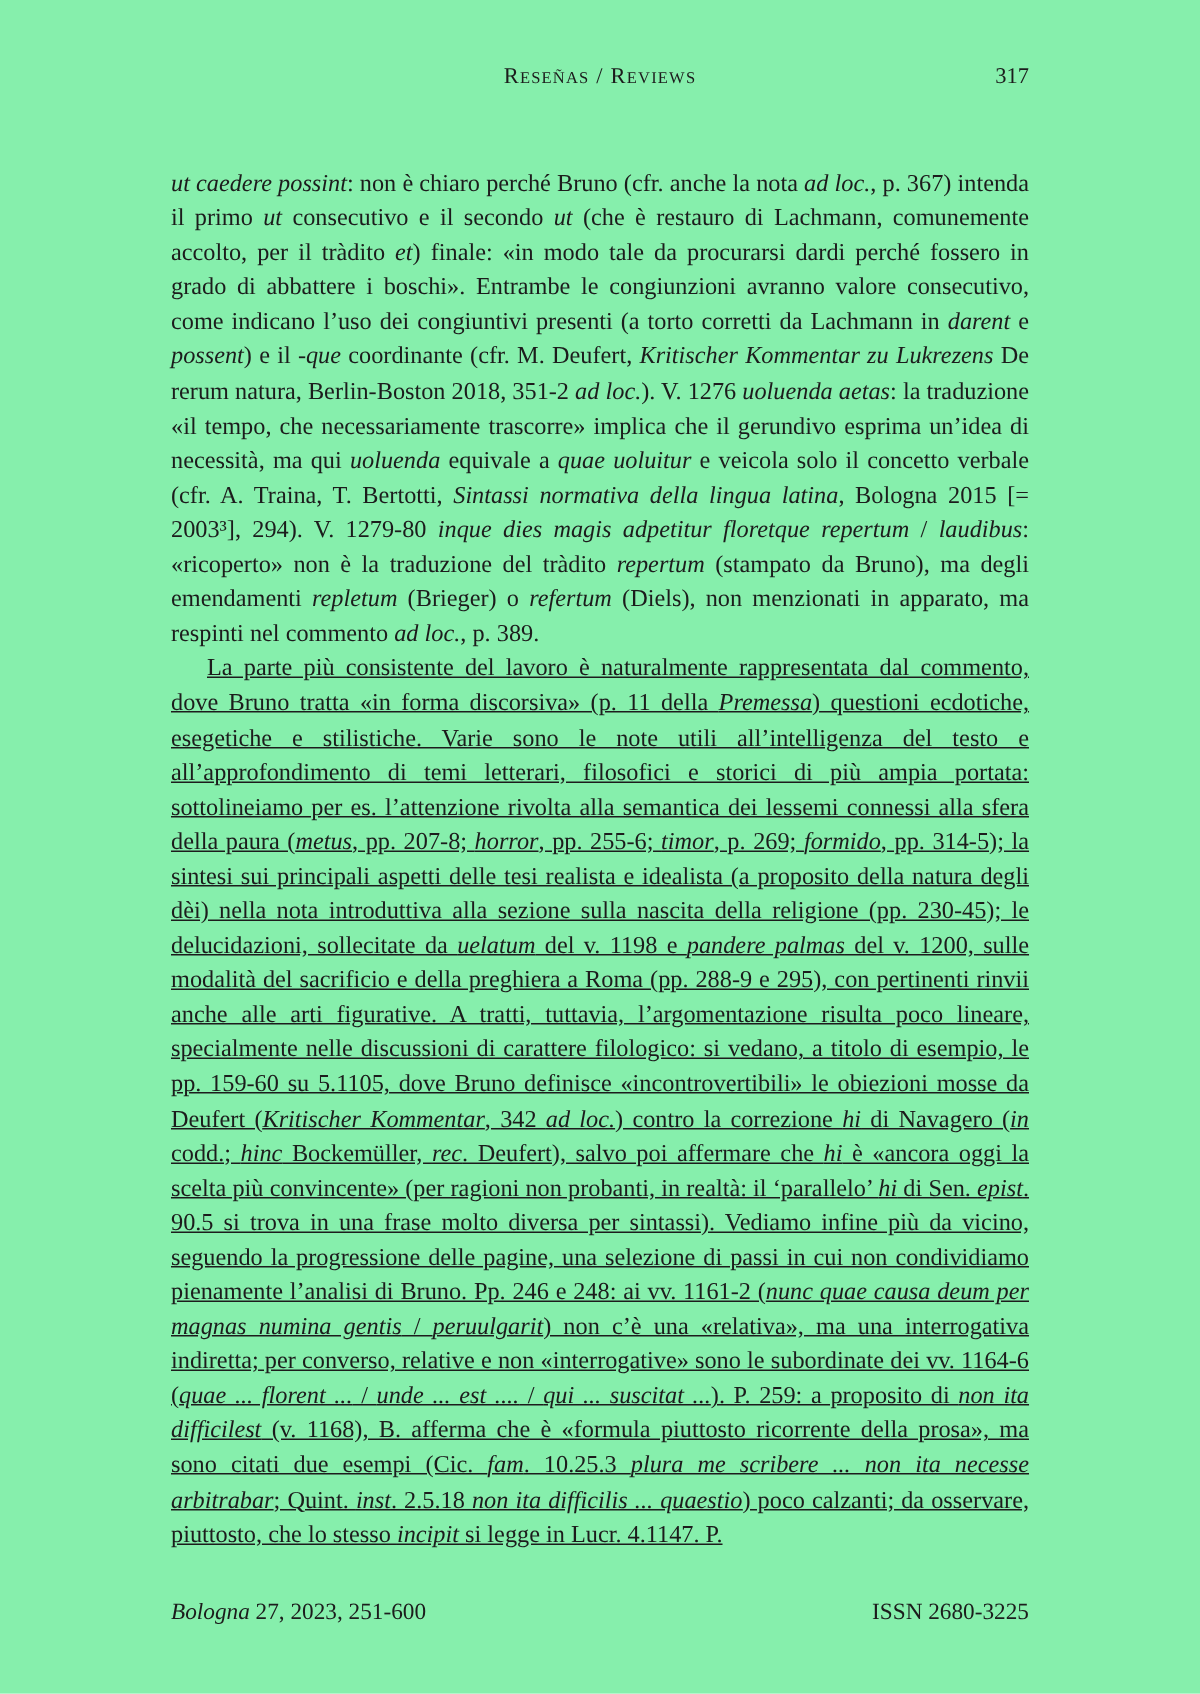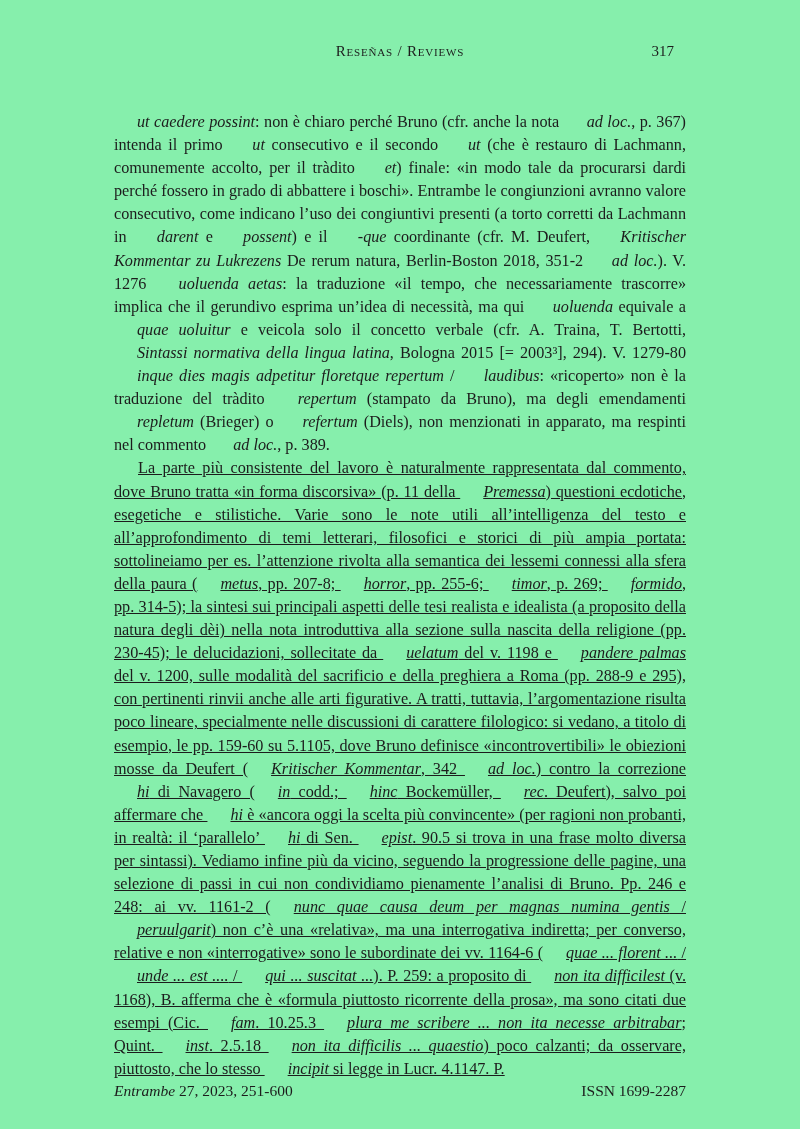--- a/index.html
+++ b/index.html
@@ -26,34 +26,34 @@
     font-size: 15px;
     line-height: 19px;
     height: 19px;
   }
   .running-title {
     font-variant: small-caps;
     letter-spacing: 0.8px;
   }
   .page-number {
     position: absolute;
-    right: 12px;
+    right: 0;
     top: 0;
     text-align: center;
   }
   main.body-text {
     margin-top: 50px;
     flex: 1 1 auto;
     font-size: 16.2px;
     line-height: 23.1px;
     text-align: justify;
   }
   p.para { text-align: justify; }
   p.para.indent { text-indent: 24px; text-decoration: underline; }
-  p.para i { font-style: italic; margin-left: 23px; }
+  p.para i { font-style: italic; }
   footer.page-footer {
     display: flex;
     justify-content: space-between;
     font-size: 15.5px;
     line-height: 20px;
   }
   .journal-citation i { font-style: italic; }
 </style>
 </head>
 <body>
@@ -65,18 +65,18 @@
     <span class="page-number">317</span>
   </header>
 
   <main class="body-text">
       <p class="para"><i>ut caedere possint</i><span>: non è chiaro perché Bruno (cfr. anche la nota </span><i>ad loc.</i><span>, p. 367) intenda il primo </span><i>ut</i><span> consecutivo e il secondo </span><i>ut</i><span> (che è restauro di Lachmann, comunemente accolto, per il tràdito </span><i>et</i><span>) finale: «in modo tale da procurarsi dardi perché fossero in grado di abbattere i boschi». Entrambe le congiunzioni avranno valore consecutivo, come indicano l’uso dei congiuntivi presenti (a torto corretti da Lachmann in </span><i>darent</i><span> e </span><i>possent</i><span>) e il </span><i>-que</i><span> coordinante (cfr. M. Deufert, </span><i>Kritischer Kommentar zu Lukrezens</i><span> De rerum natura, Berlin-Boston 2018, 351-2 </span><i>ad loc.</i><span>). V. 1276 </span><i>uoluenda aetas</i><span>: la traduzione «il tempo, che necessariamente trascorre» implica che il gerundivo esprima un’idea di necessità, ma qui </span><i>uoluenda</i><span> equivale a </span><i>quae uoluitur</i><span> e veicola solo il concetto verbale (cfr. A. Traina, T. Bertotti, </span><i>Sintassi normativa della lingua latina</i><span>, Bologna 2015 [= 2003³], 294). V. 1279-80 </span><i>inque dies magis adpetitur floretque repertum</i><span> / </span><i>laudibus</i><span>: «ricoperto» non è la traduzione del tràdito </span><i>repertum</i><span> (stampato da Bruno), ma degli emendamenti </span><i>repletum</i><span> (Brieger) o </span><i>refertum</i><span> (Diels), non menzionati in apparato, ma respinti nel commento </span><i>ad loc.</i><span>, p. 389.</span></p>
       <p class="para indent"><span>La parte più consistente del lavoro è naturalmente rappresentata dal commento, dove Bruno tratta «in forma discorsiva» (p. 11 della </span><i>Premessa</i><span>) questioni ecdotiche, esegetiche e stilistiche. Varie sono le note utili all’intelligenza del testo e all’approfondimento di temi letterari, filosofici e storici di più ampia portata: sottolineiamo per es. l’attenzione rivolta alla semantica dei lessemi connessi alla sfera della paura (</span><i>metus</i><span>, pp. 207-8; </span><i>horror</i><span>, pp. 255-6; </span><i>timor</i><span>, p. 269; </span><i>formido</i><span>, pp. 314-5); la sintesi sui principali aspetti delle tesi realista e idealista (a proposito della natura degli dèi) nella nota introduttiva alla sezione sulla nascita della religione (pp. 230-45); le delucidazioni, sollecitate da </span><i>uelatum</i><span> del v. 1198 e </span><i>pandere palmas</i><span> del v. 1200, sulle modalità del sacrificio e della preghiera a Roma (pp. 288-9 e 295), con pertinenti rinvii anche alle arti figurative. A tratti, tuttavia, l’argomentazione risulta poco lineare, specialmente nelle discussioni di carattere filologico: si vedano, a titolo di esempio, le pp. 159-60 su 5.1105, dove Bruno definisce «incontrovertibili» le obiezioni mosse da Deufert (</span><i>Kritischer Kommentar</i><span>, 342 </span><i>ad loc.</i><span>) contro la correzione </span><i>hi</i><span> di Navagero (</span><i>in</i><span> codd.; </span><i>hinc</i><span> Bockemüller, </span><i>rec</i><span>. Deufert), salvo poi affermare che </span><i>hi</i><span> è «ancora oggi la scelta più convincente» (per ragioni non probanti, in realtà: il ‘parallelo’ </span><i>hi</i><span> di Sen. </span><i>epist</i><span>. 90.5 si trova in una frase molto diversa per sintassi). Vediamo infine più da vicino, seguendo la progressione delle pagine, una selezione di passi in cui non condividiamo pienamente l’analisi di Bruno. Pp. 246 e 248: ai vv. 1161-2 (</span><i>nunc quae causa deum per magnas numina gentis</i><span> / </span><i>peruulgarit</i><span>) non c’è una «relativa», ma una interrogativa indiretta; per converso, relative e non «interrogative» sono le subordinate dei vv. 1164-6 (</span><i>quae ... florent ...</i><span> / </span><i>unde ... est ....</i><span> / </span><i>qui ... suscitat ...</i><span>). P. 259: a proposito di </span><i>non ita difficilest</i><span> (v. 1168), B. afferma che è «formula piuttosto ricorrente della prosa», ma sono citati due esempi (Cic. </span><i>fam</i><span>. 10.25.3 </span><i>plura me scribere ... non ita necesse arbitrabar</i><span>; Quint. </span><i>inst</i><span>. 2.5.18 </span><i>non ita difficilis ... quaestio</i><span>) poco calzanti; da osservare, piuttosto, che lo stesso </span><i>incipit</i><span> si legge in Lucr. 4.1147. P.</span></p>
     </main>
 
   <footer class="page-footer">
     <span class="journal-citation">
-      <i>Entrambe</i><span> 27, 2023, 251-600</span>
+      <i>Bologna</i><span> 27, 2023, 251-600</span>
     </span>
-    <span class="issn">ISSN 1699-2287</span>
+    <span class="issn">ISSN 2680-3225</span>
   </footer>
 
 </div>
 
 </body></html>

